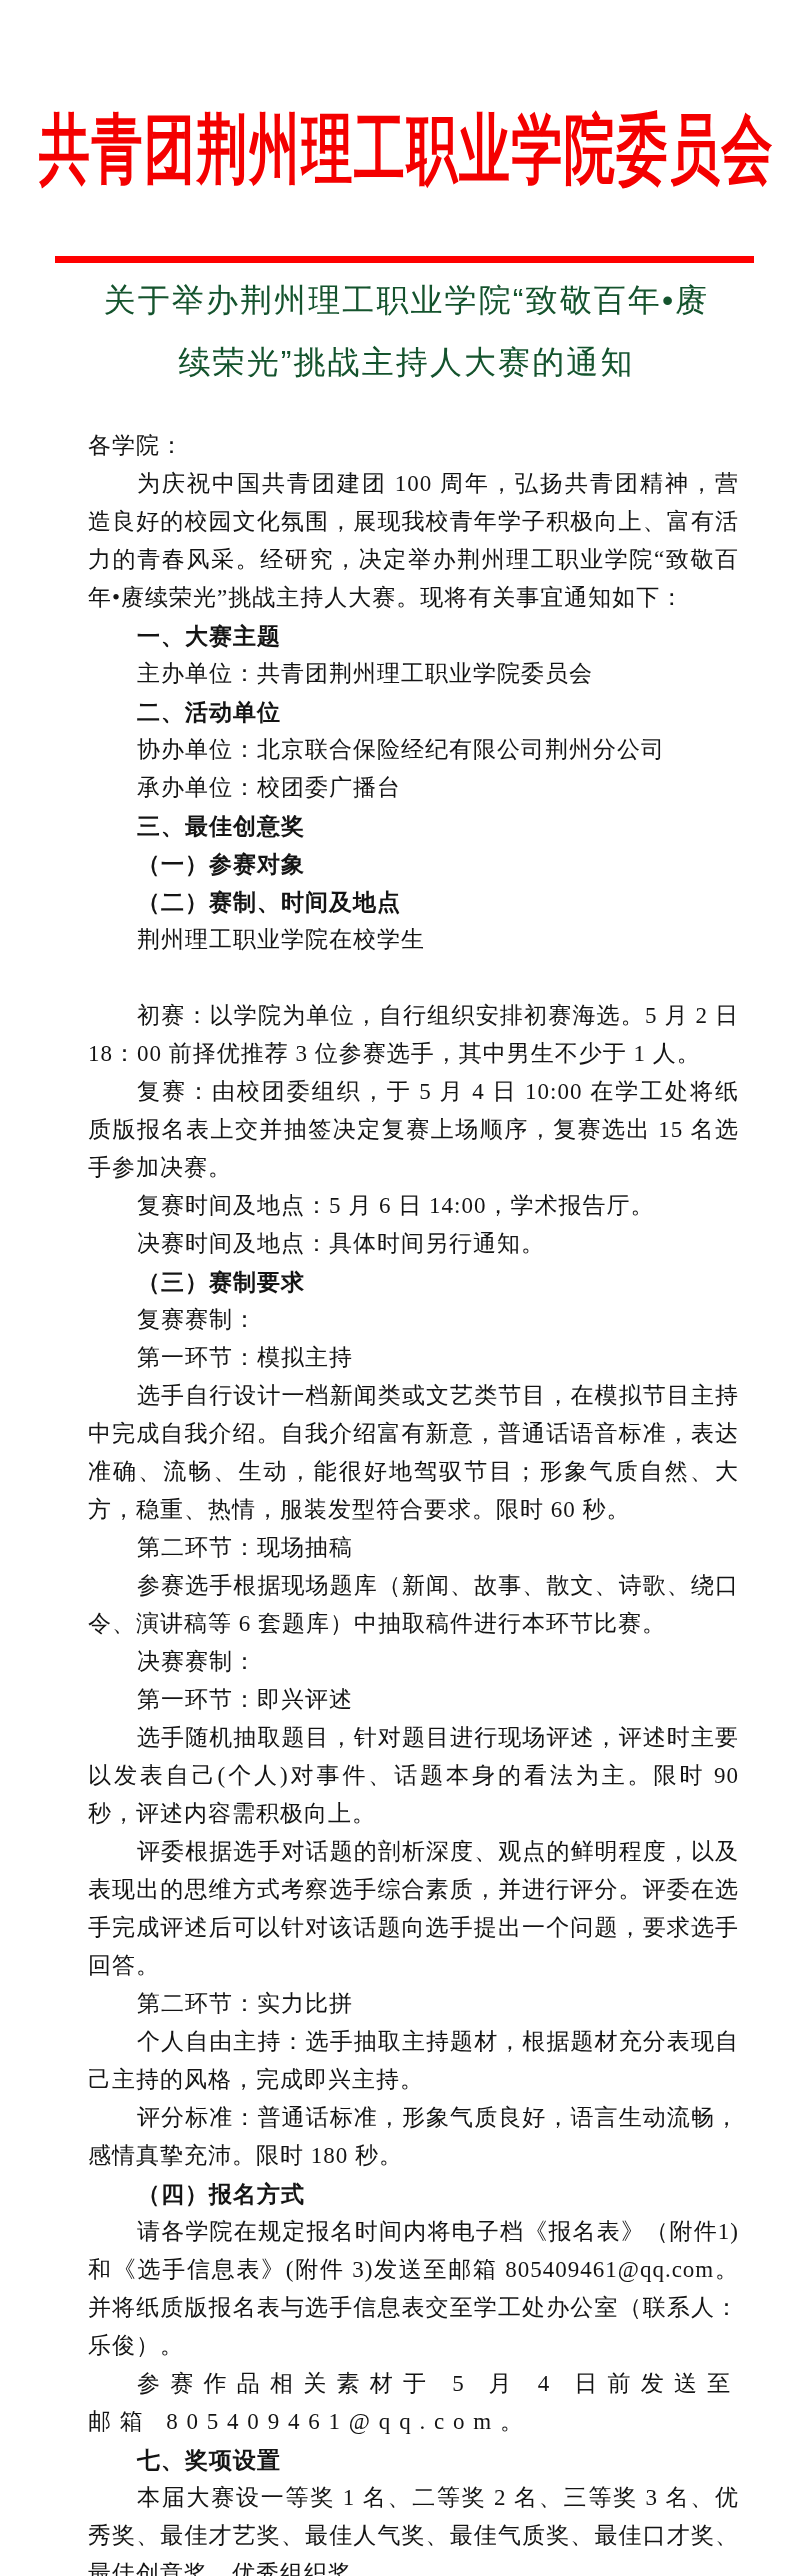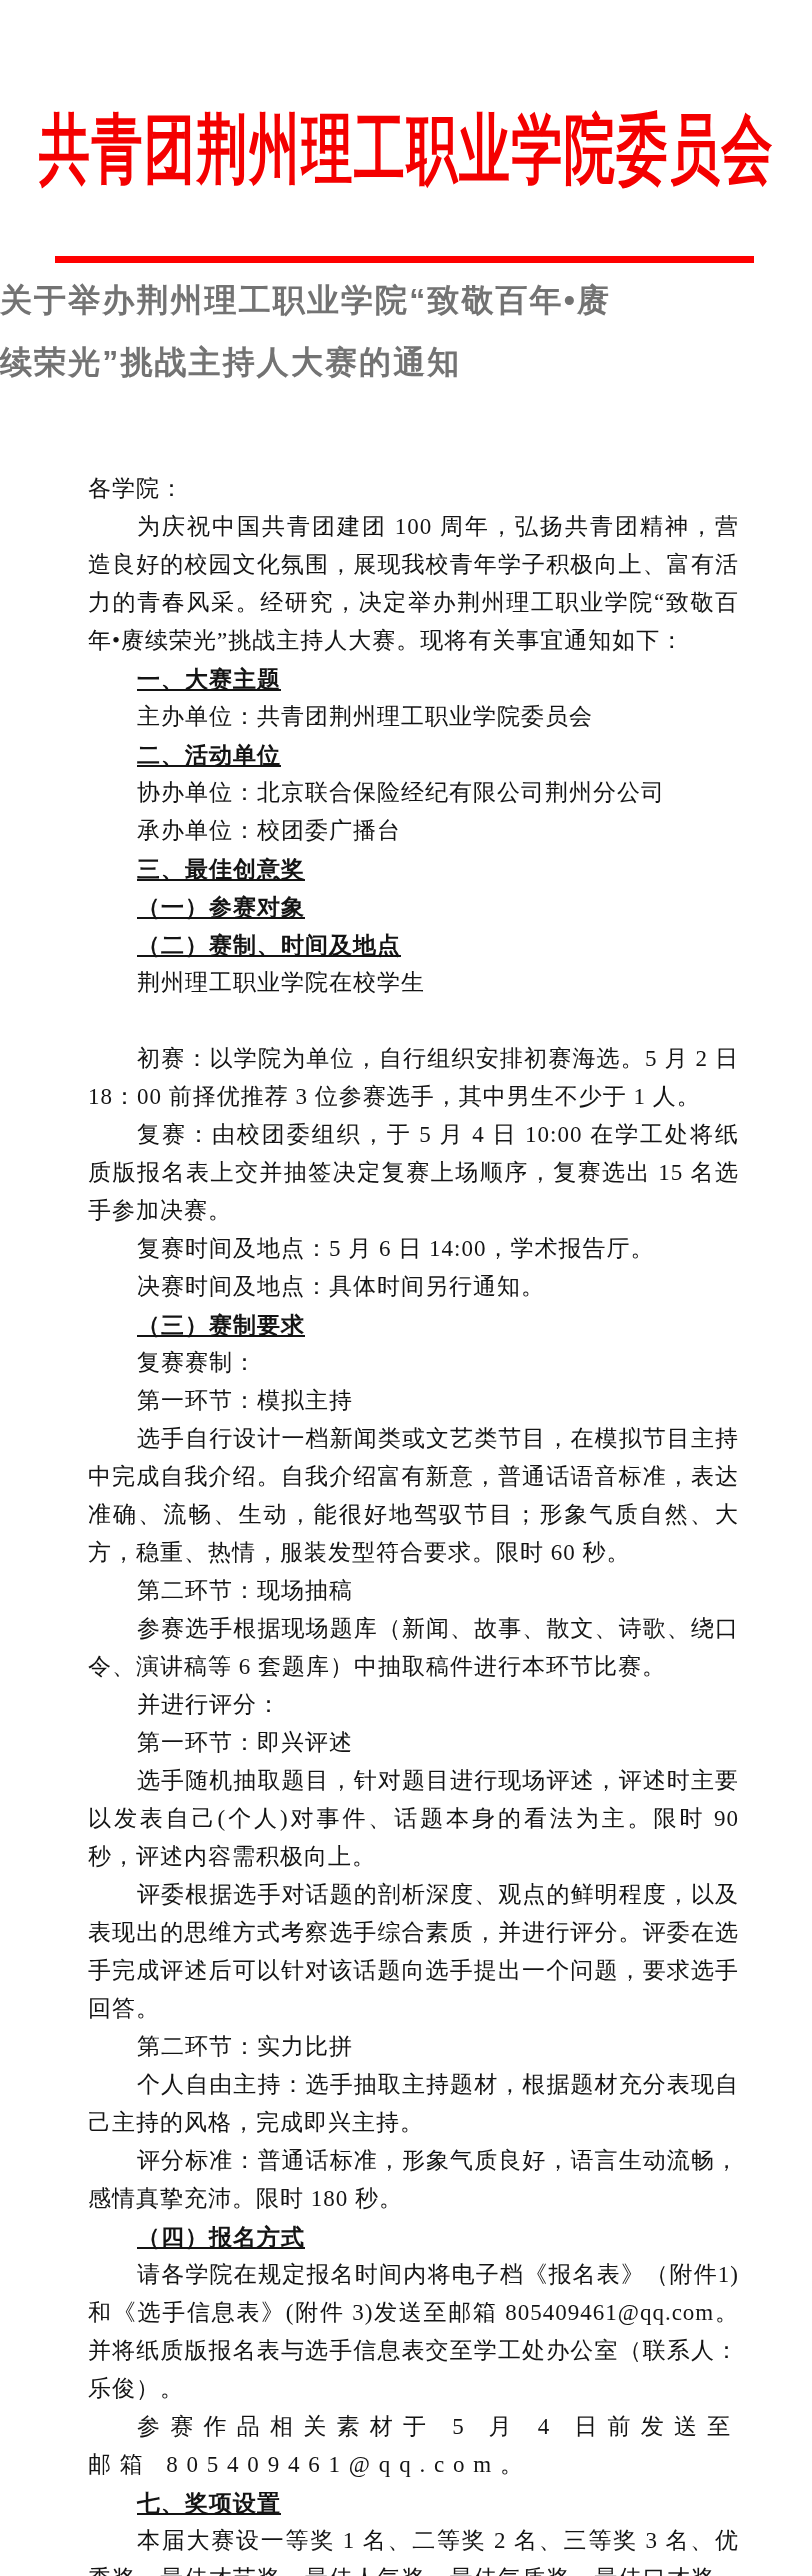--- a/index.html
+++ b/index.html
@@ -19,37 +19,38 @@
     font-size:51px;letter-spacing:1.5px;
     color:#f40000;
     transform:scaleY(1.48);transform-origin:top center;
   }
   .red-rule{
     position:absolute;top:256px;left:55px;
     width:699px;height:7.2px;background:#ff0000;
   }
   .doc-title{
     position:absolute;top:269px;left:0;width:100%;
+    text-align:center;
     font-family:"Liberation Sans","DejaVu Sans",sans-serif;
-    font-weight:700;
+    font-weight:400;
     font-size:32px;line-height:62px;letter-spacing:2.1px;
-    color:#737373;
+    color:#14532d;
   }
   .doc-body{
     position:absolute;top:427px;left:88px;width:651px;
     font-size:23px;line-height:38px;
     letter-spacing:1px;
     text-align:justify;text-justify:inter-ideograph;
   }
   .blk{margin:0;}
   .p{text-indent:49px;}
-  .salutation{text-indent:0;margin-top:43px;}
+  .salutation{text-indent:0;}
   .h1,.h2{
     font-family:"Liberation Sans","DejaVu Sans",sans-serif;
-    font-weight:bold;text-indent:49px;letter-spacing:1px;text-decoration:underline;
+    font-weight:bold;text-indent:49px;letter-spacing:1px;
   }
   .p-wide{text-indent:49px;letter-spacing:8.8px;}
   .spacer{height:38px;}
 </style>
 </head>
 <body>
 
 <div class="page">
   <div class="org-title">共青团荆州理工职业学院委员会</div>
   <div class="red-rule"></div>
@@ -73,21 +74,21 @@
       <div class="blk p">初赛：以学院为单位，自行组织安排初赛海选。5 月 2 日 18：00 前择优推荐 3 位参赛选手，其中男生不少于 1 人。</div>
       <div class="blk p">复赛：由校团委组织，于 5 月 4 日 10:00 在学工处将纸质版报名表上交并抽签决定复赛上场顺序，复赛选出 15 名选手参加决赛。</div>
       <div class="blk p">复赛时间及地点：5 月 6 日 14:00，学术报告厅。</div>
       <div class="blk p">决赛时间及地点：具体时间另行通知。</div>
       <div class="blk h2">（三）赛制要求</div>
       <div class="blk p">复赛赛制：</div>
       <div class="blk p">第一环节：模拟主持</div>
       <div class="blk p">选手自行设计一档新闻类或文艺类节目，在模拟节目主持中完成自我介绍。自我介绍富有新意，普通话语音标准，表达准确、流畅、生动，能很好地驾驭节目；形象气质自然、大方，稳重、热情，服装发型符合要求。限时 60 秒。</div>
       <div class="blk p">第二环节：现场抽稿</div>
       <div class="blk p">参赛选手根据现场题库（新闻、故事、散文、诗歌、绕口令、演讲稿等 6 套题库）中抽取稿件进行本环节比赛。</div>
-      <div class="blk p">并进行评分：</div>
+      <div class="blk p">决赛赛制：</div>
       <div class="blk p">第一环节：即兴评述</div>
       <div class="blk p">选手随机抽取题目，针对题目进行现场评述，评述时主要以发表自己(个人)对事件、话题本身的看法为主。限时 90 秒，评述内容需积极向上。</div>
       <div class="blk p">评委根据选手对话题的剖析深度、观点的鲜明程度，以及表现出的思维方式考察选手综合素质，并进行评分。评委在选手完成评述后可以针对该话题向选手提出一个问题，要求选手回答。</div>
       <div class="blk p">第二环节：实力比拼</div>
       <div class="blk p">个人自由主持：选手抽取主持题材，根据题材充分表现自己主持的风格，完成即兴主持。</div>
       <div class="blk p">评分标准：普通话标准，形象气质良好，语言生动流畅，感情真挚充沛。限时 180 秒。</div>
       <div class="blk h2">（四）报名方式</div>
       <div class="blk p">请各学院在规定报名时间内将电子档《报名表》（附件1)和《选手信息表》(附件 3)发送至邮箱 805409461@qq.com。并将纸质版报名表与选手信息表交至学工处办公室（联系人：乐俊）。</div>
       <div class="blk p-wide">参赛作品相关素材于 5 月 4 日前发送至邮箱 805409461@qq.com。</div>
       <div class="blk h1">七、奖项设置</div>

